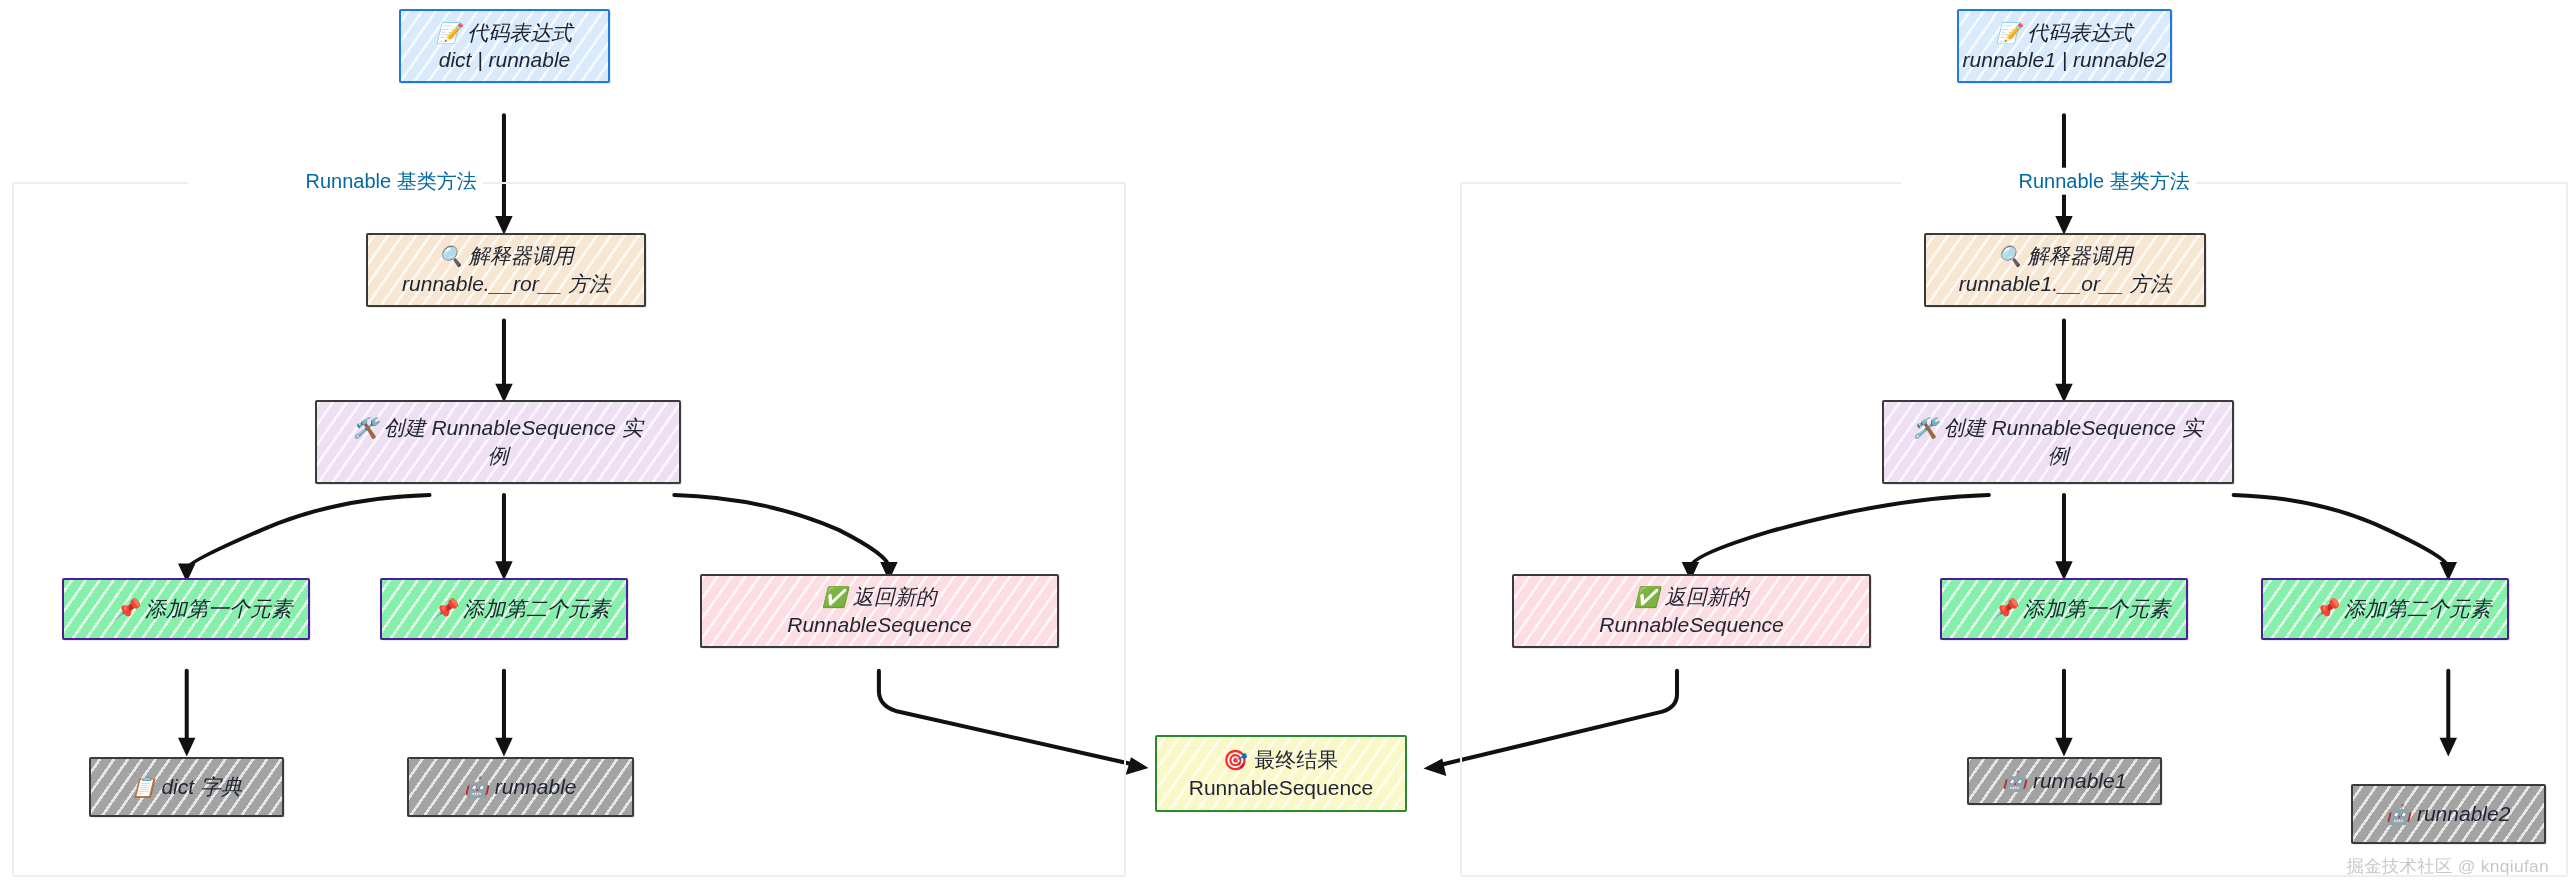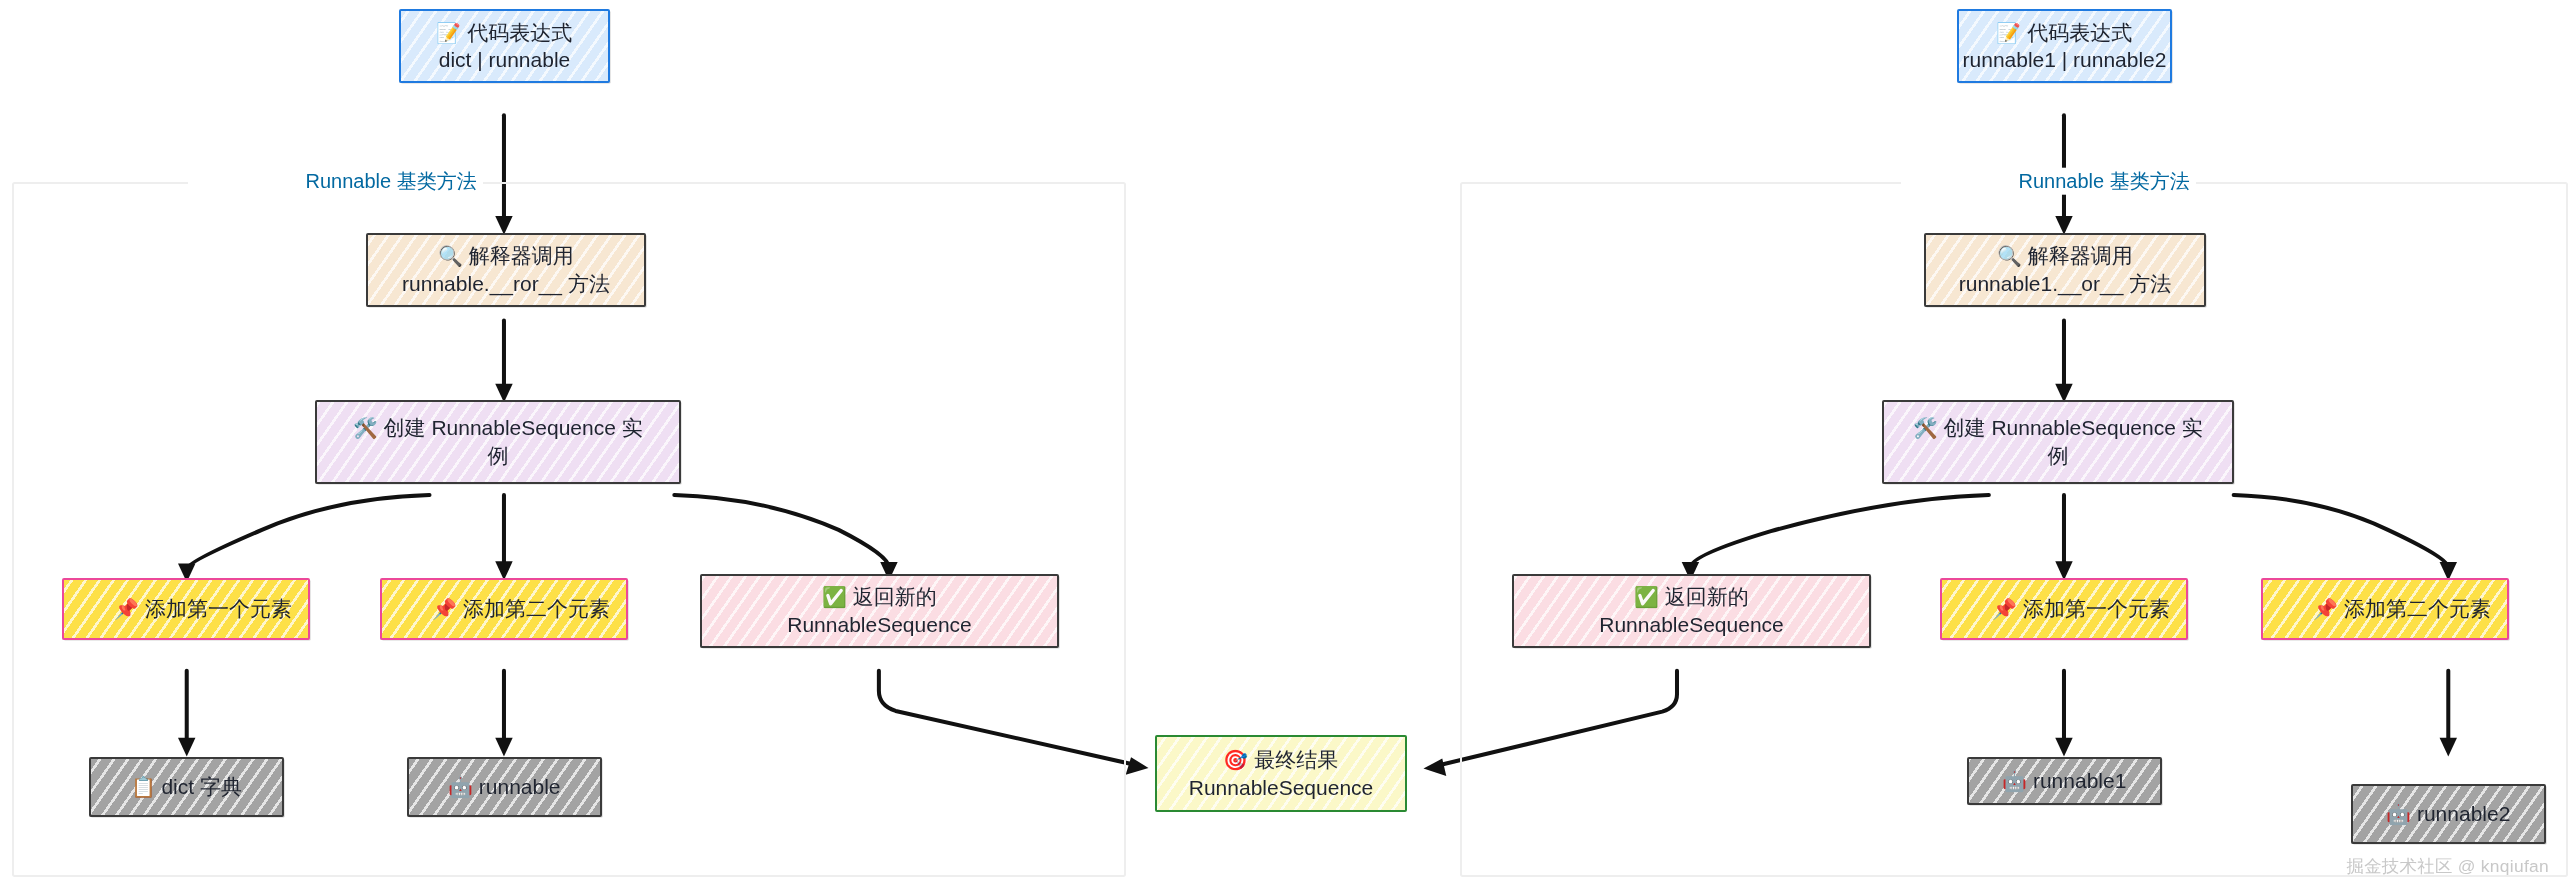--- a/index.html
+++ b/index.html
@@ -64,26 +64,27 @@
         rgba(255,255,255,.85) 11.4px);
     opacity:.85;
   }
   .node .txt{position:relative;z-index:2;}
 
   
   .node.rough{
     box-shadow:
       1.3px 1.3px 0 -0.7px rgba(60,60,60,.22),
       -0.7px 0.7px 0 -0.7px rgba(60,60,60,.18);
+    font-style: italic;
   }
 
   .n-blue   {background:#d9eafc;border:2px solid #1f7ae0;}
   .n-tan    {background:#f7e7d2;border:2px solid #3a3a3a;text-align:right;}
   .n-purple {background:#efdff3;border:2px solid #3a3a3a;}
-  .n-green  {background:#fde047;border:2px solid #ec4899;padding-left:44px;}
+  .n-green  {background:#86efac;border:2px solid #4c1d95;padding-left:44px;}
   .n-pink   {background:#fbdde3;border:2px solid #3a3a3a;}
   .n-grey   {background:#a3a3a3;border:2px solid #3a3a3a;}
   .n-yellow {background:#fbf8c8;border:2px solid #2a8a33;}
 
   
   #edges{position:absolute;inset:0;width:2576px;height:890px;pointer-events:none;}
   #edges path{fill:none;stroke:#111111;stroke-width:6;stroke-linecap:round;stroke-linejoin:round;}
   #edges polygon{fill:#111111;}
 
   
@@ -203,21 +204,21 @@
     <span class="txt ln">RunnableSequence</span>
   </div>
 
   <div class="node n-grey rough" style="left:89px;top:757px;width:195px;height:60px;">
     <span class="hatch"></span>
     <span class="txt">
       <span class="ico">📋</span><span>dict 字典</span>
     </span>
   </div>
 
-  <div class="node n-grey rough" style="left:407px;top:757px;width:195px;height:60px;">
+  <div class="node n-grey rough" style="left:407px;top:757px;width:227px;height:60px;">
     <span class="hatch"></span>
     <span class="txt">
       <span class="ico">🤖</span><span>runnable</span>
     </span>
   </div>
 
   <div class="subgraph" style="left:1460px;top:182px;width:1104px;height:691px;">
     <div class="subgraph-label" style="top:-14.8px;left:439px;width:282px;background:#fff;padding:0 6.7px;">Runnable 基类方法</div>
   </div>
 

